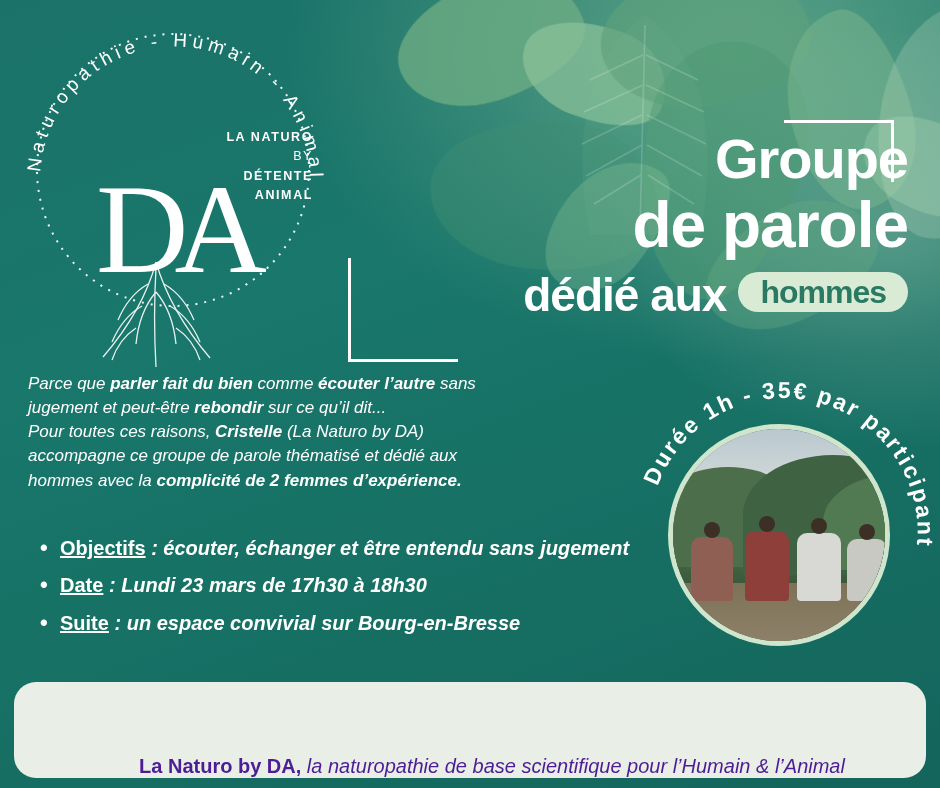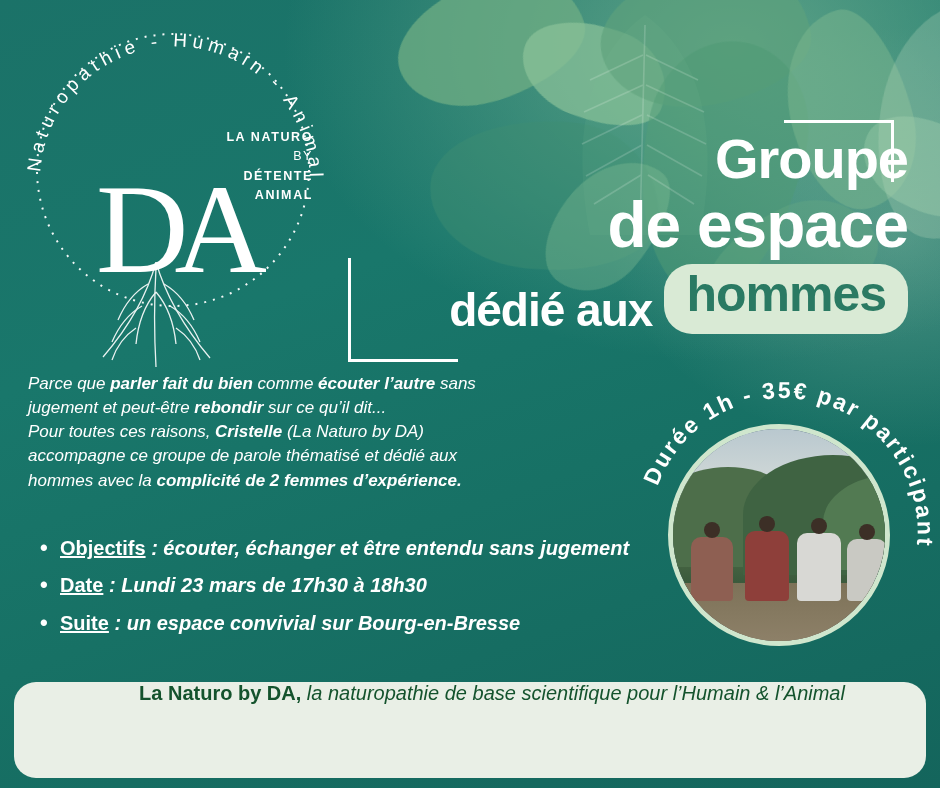--- a/index.html
+++ b/index.html
@@ -62,24 +62,24 @@
   
   .headline {
     position: absolute; right: 32px; top: 130px; width: 640px;
     text-align: right; color: #fff;
   }
   .headline .l1, .headline .l2, .headline .l3 {
     font-weight: 700; line-height: 1.02; letter-spacing: -1px;
   }
   .headline .l1 { font-size: 56px; }
   .headline .l2 { font-size: 64px; margin-top: 6px; }
-  .headline .l3 { font-size: 46px; margin-top: 6px; display: flex; justify-content: flex-end; align-items: flex-end; gap: 0; }
+  .headline .l3 { font-size: 46px; margin-top: 14px; display: flex; justify-content: flex-end; align-items: flex-start; gap: 0; }
   .hl-pill {
     background: #d9ead5; color: #2a7a63; border-radius: 28px;
-    padding: 4px 22px 13px 22px; margin-left: 12px; font-size: 50px; font-weight: 700;
+    padding: 4px 22px 2px 22px; margin-left: 12px; font-size: 32px; font-weight: 700;
     display: inline-block; line-height: 1.05;
   }
   .bracket-tr { position: absolute; right: 46px; top: 120px; width: 110px; height: 62px;
     border-top: 3px solid #fff; border-right: 3px solid #fff; }
   .bracket-bl { position: absolute; left: 348px; top: 258px; width: 110px; height: 104px;
     border-bottom: 3px solid #fff; border-left: 3px solid #fff; }
 
   
   .body-copy {
     position: absolute; left: 28px; top: 372px; width: 640px;
@@ -123,22 +123,22 @@
   .f4 { left:174px; width:40px; height:62px; background:#c9c9c3; }
 
   
   .curved-price { position: absolute; left: 636px; top: 380px; width: 300px; height: 300px; }
   .curved-price text { fill: #fff; font-family: "Liberation Sans", sans-serif; font-size: 23px; font-weight: 700; letter-spacing: 2.2px; }
 
   
   .footer {
     position: absolute; left: 14px; right: 14px; bottom: 10px; height: 96px;
     background: #e9efe6; border-radius: 22px;
-    display: flex; flex-direction: column; align-items: center; justify-content: space-between;
-    color: #14532d; text-align: center; padding-left: 44px;
+    display: flex; flex-direction: column; align-items: center; justify-content: flex-end;
+    color: #4c1d95; text-align: center; padding-left: 44px;
   }
   .footer .line1 { font-size: 20px; font-style: italic; }
   .footer .line1 b { font-style: normal; font-weight: 700; }
   .footer .line2 { font-size: 21px; margin-top: 10px; }
   .footer .line2 b { font-weight: 700; }
   .footer .phone { font-weight: 700; font-size: 23px; }
 </style>
 </head>
 <body>
 
@@ -203,21 +203,21 @@
         <path d="M78 30 C66 44 60 62 58 82"></path>
           <path d="M78 30 C90 44 96 62 98 82"></path>
       </g>
     </svg>
   </div>
 
   <div class="bracket-tr"></div>
   <div class="bracket-bl"></div>
   <div class="headline">
     <div class="l1">Groupe</div>
-    <div class="l2">de espace</div>
+    <div class="l2">de parole</div>
     <div class="l3">
       <span>dédié aux</span>
       <span class="hl-pill">hommes</span>
     </div>
   </div>
 
   <div class="body-copy">
     <div class="ln">
       <span>Parce que </span><b>parler fait du bien</b><span> comme </span><b>écouter l’autre</b><span> sans</span>
     </div>

